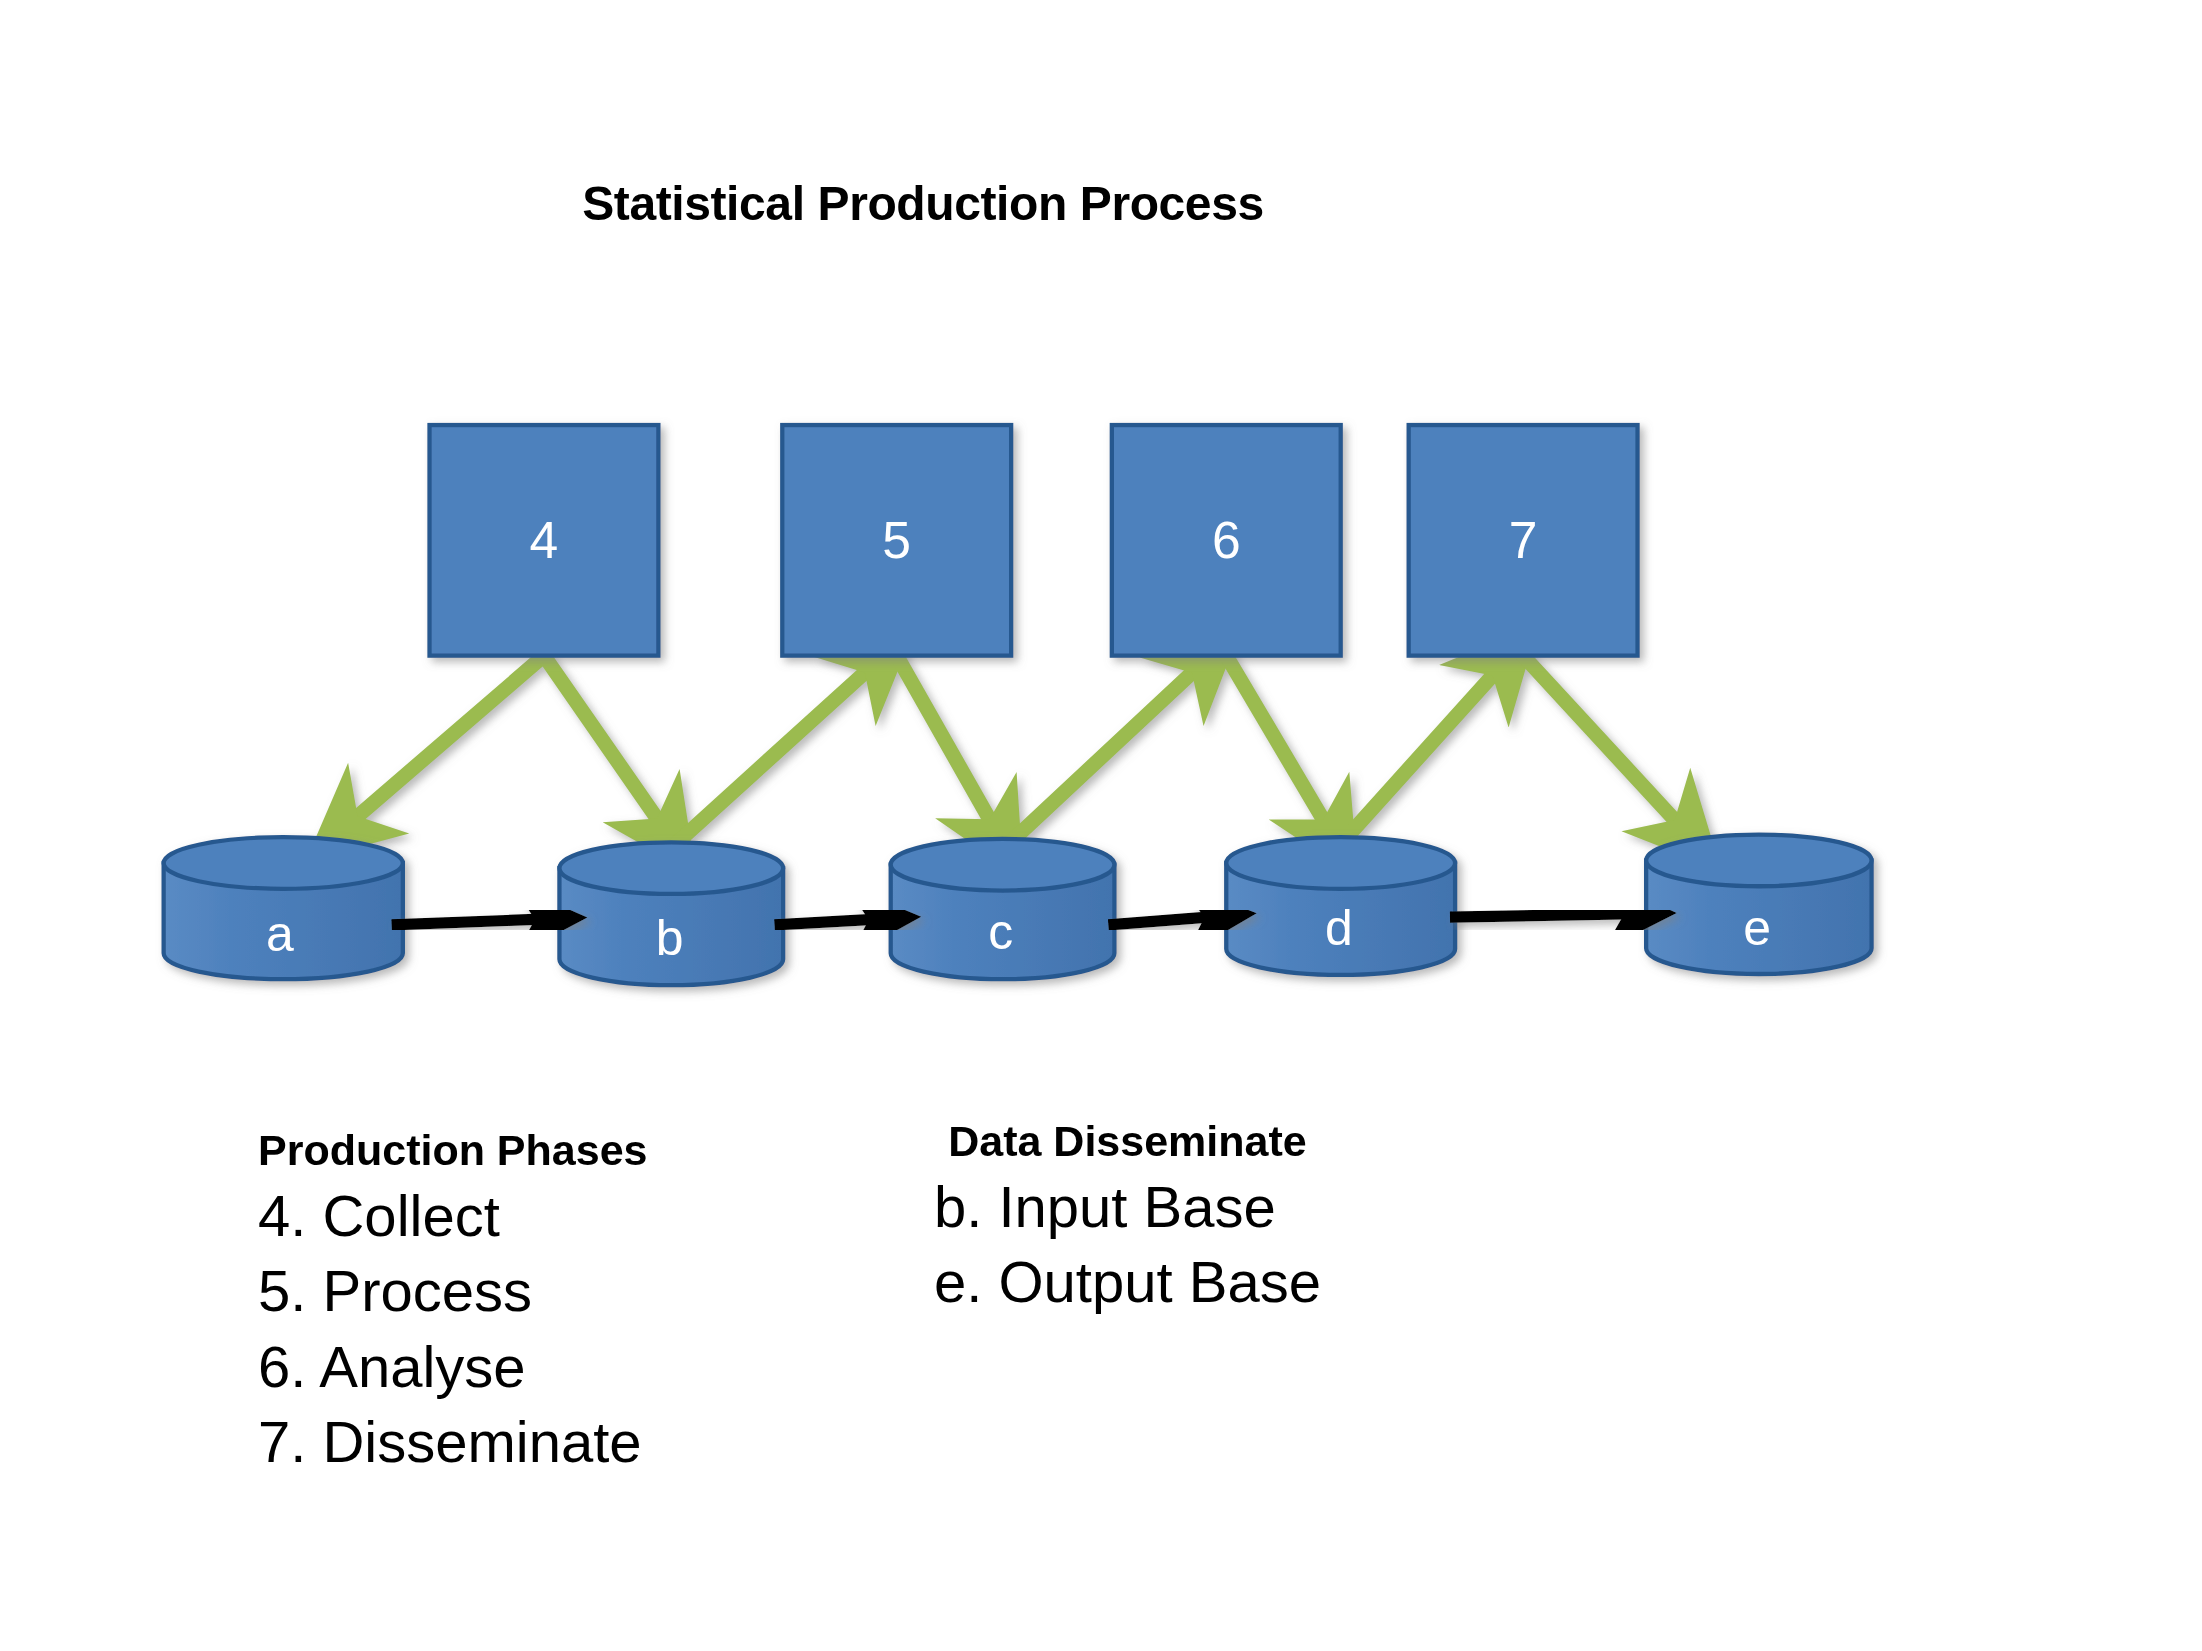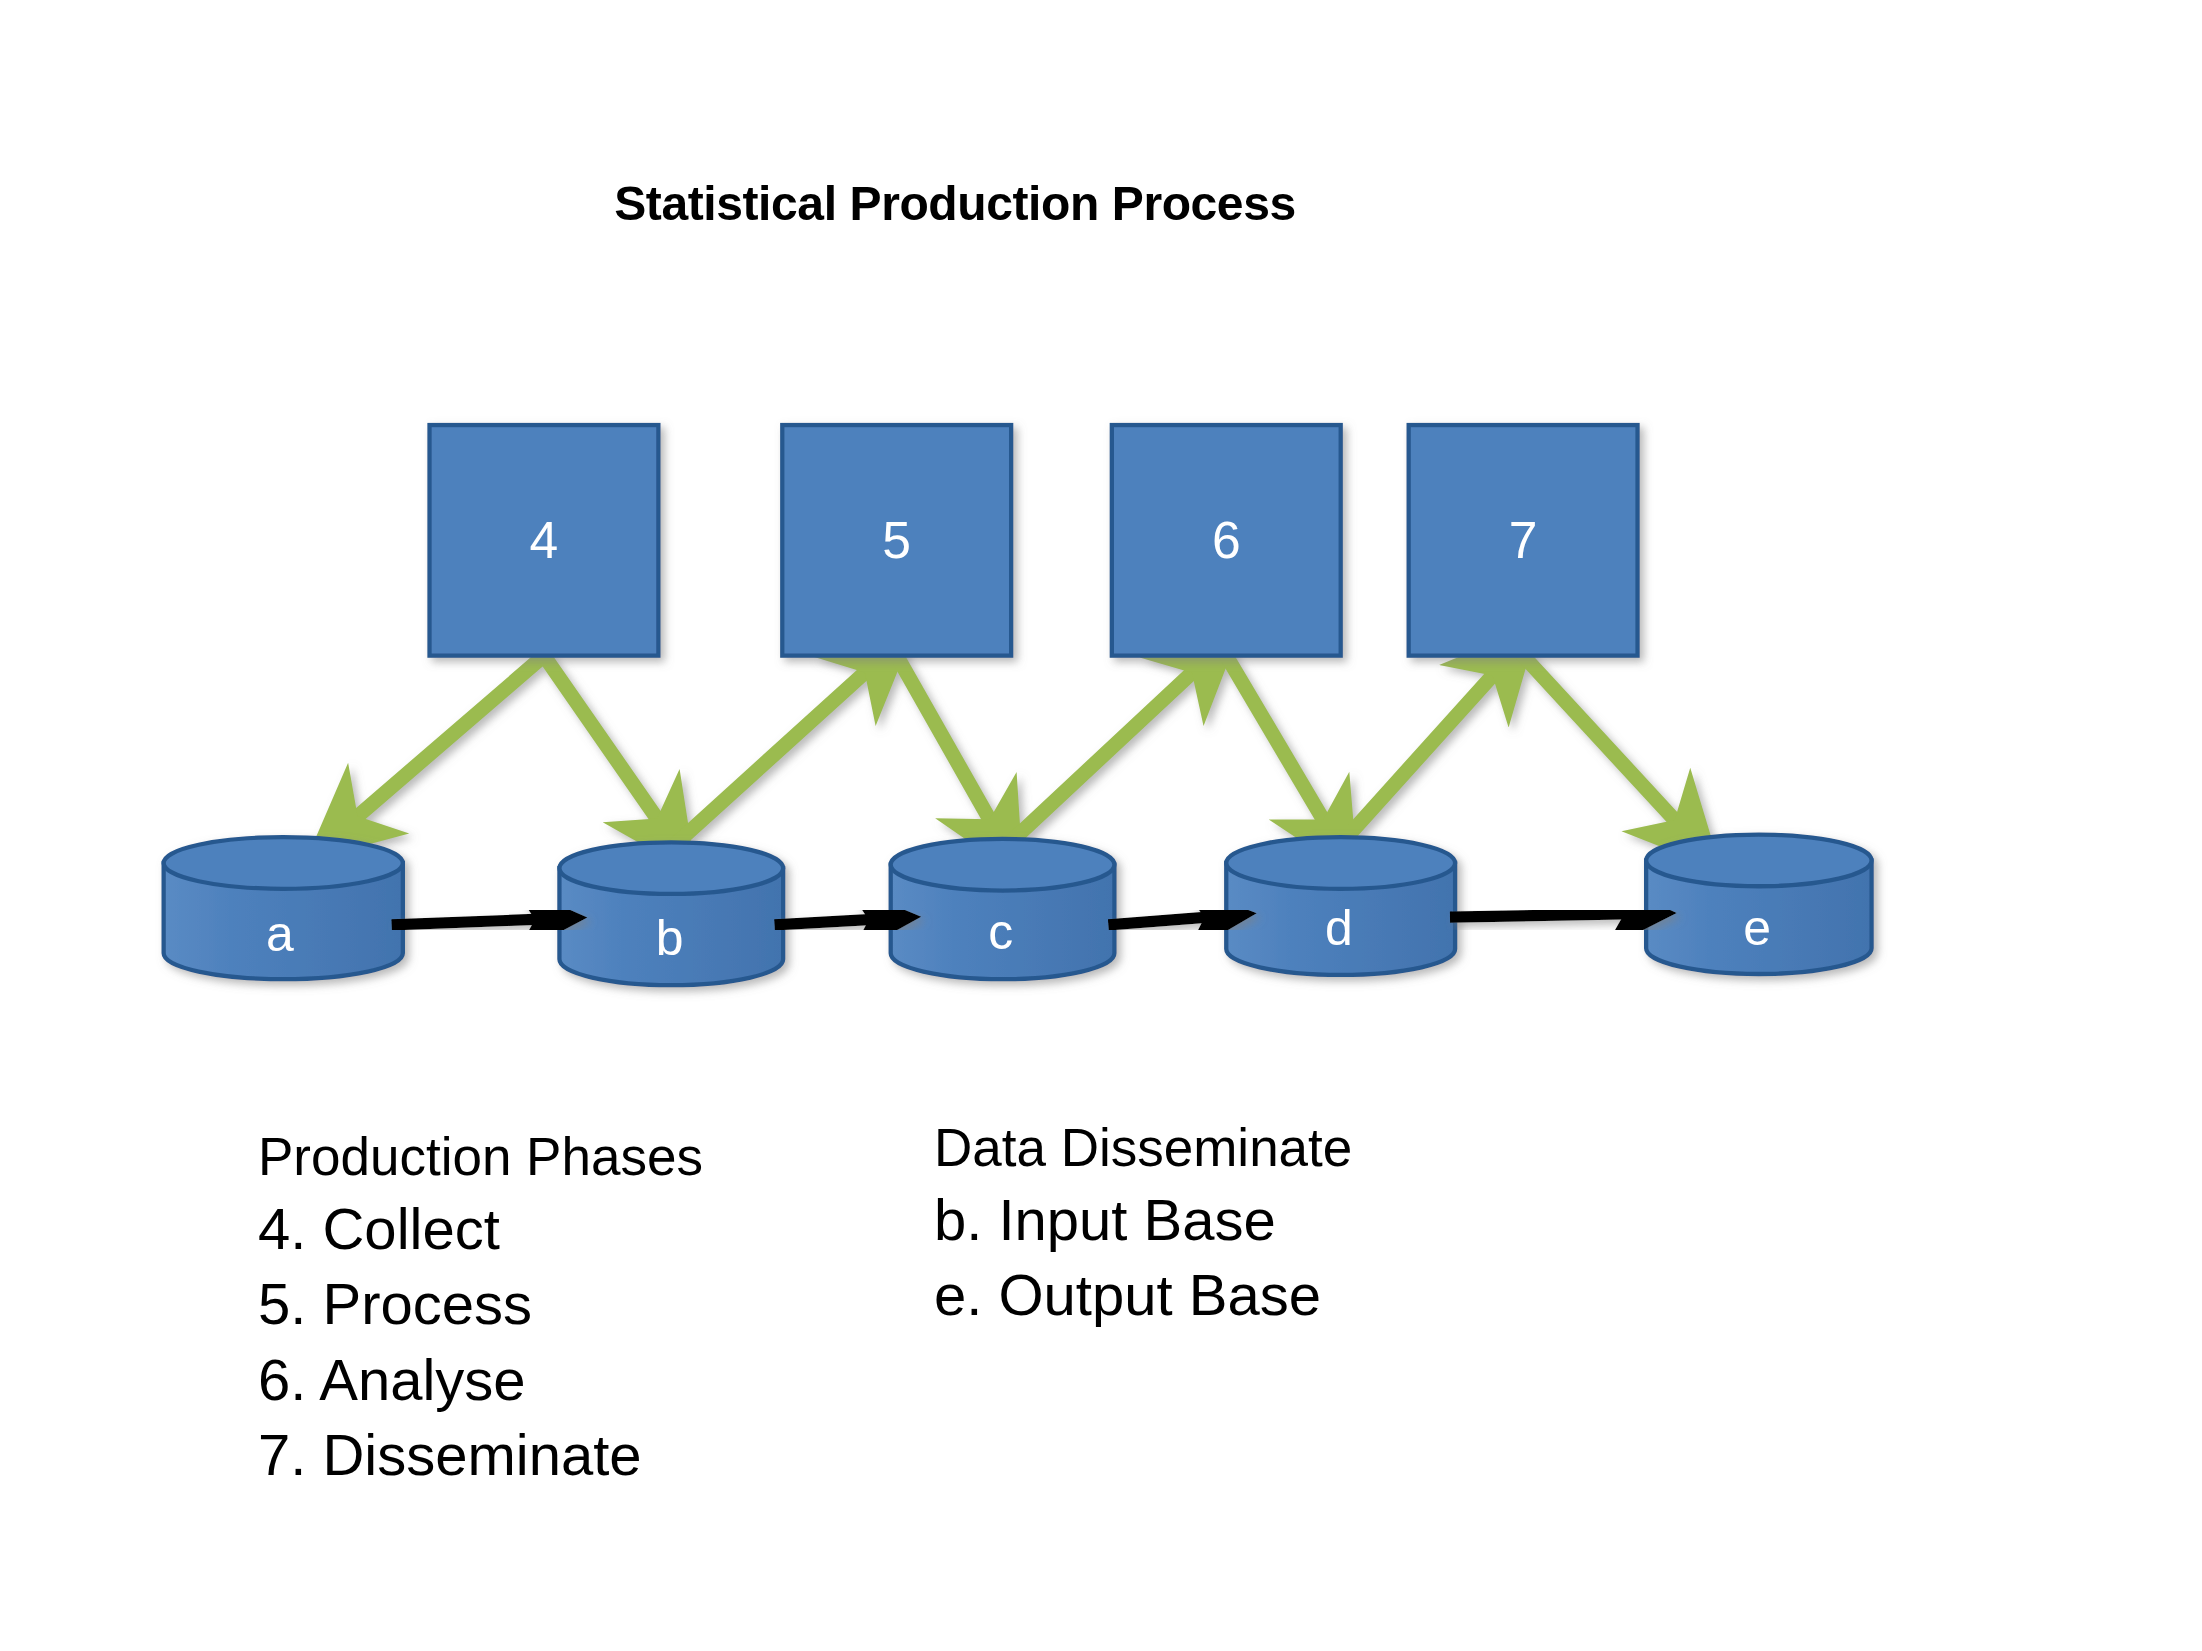--- a/index.html
+++ b/index.html
@@ -22,38 +22,38 @@
   #diagram-title {
     position: absolute;
     left: 0;
     top: 176px;
     width: 1846px;
     text-align: center;
     font-size: 48px;
     font-weight: bold;
     color: #000000;
     letter-spacing: -0.4px;
-    padding-left: 32px;
   }
   #canvas {
     position: absolute;
     left: 0;
     top: 0;
   }
   .legend-block {
     position: absolute;
     color: #000000;
   }
   #legend-phases { left: 258px; top: 1123px; }
   #legend-depositories { left: 934px; top: 1114px; }
   .legend-heading {
-    font-size: 53px;
-    font-weight: normal;
+    font-size: 43px;
+    font-weight: bold;
     line-height: 1.28;
     white-space: nowrap;
+    text-align: center;
   }
   .legend-item {
     font-size: 58px;
     font-weight: normal;
     line-height: 1.30;
     white-space: nowrap;
   }
 </style>
 </head>
 <body>

